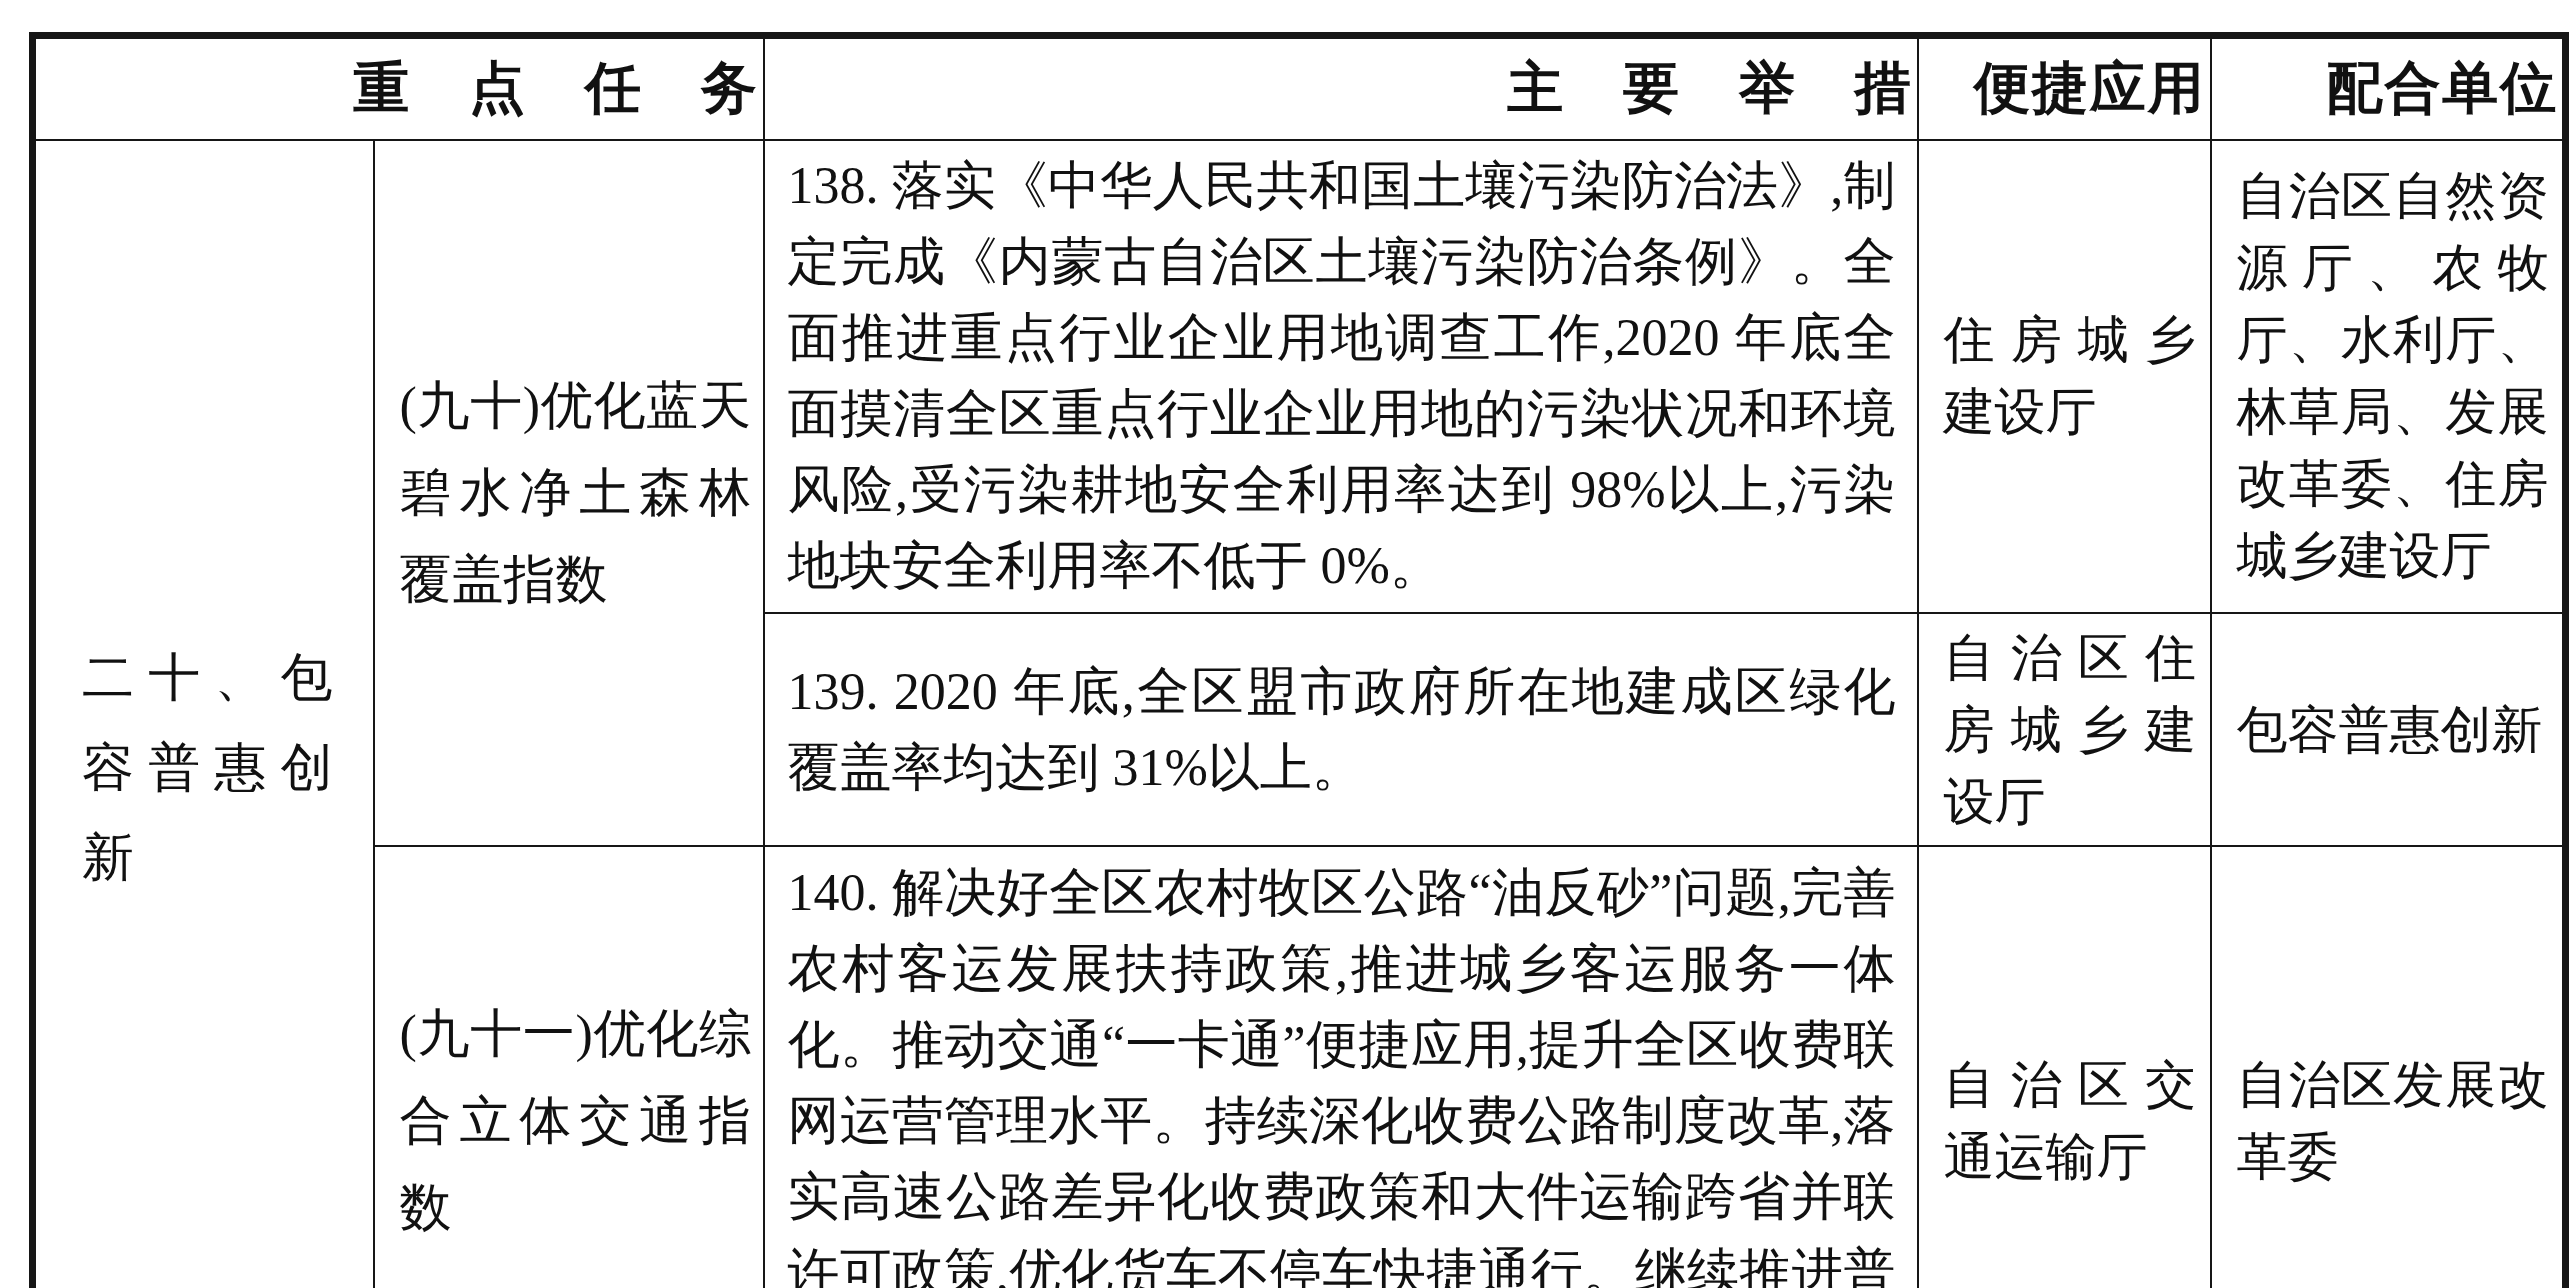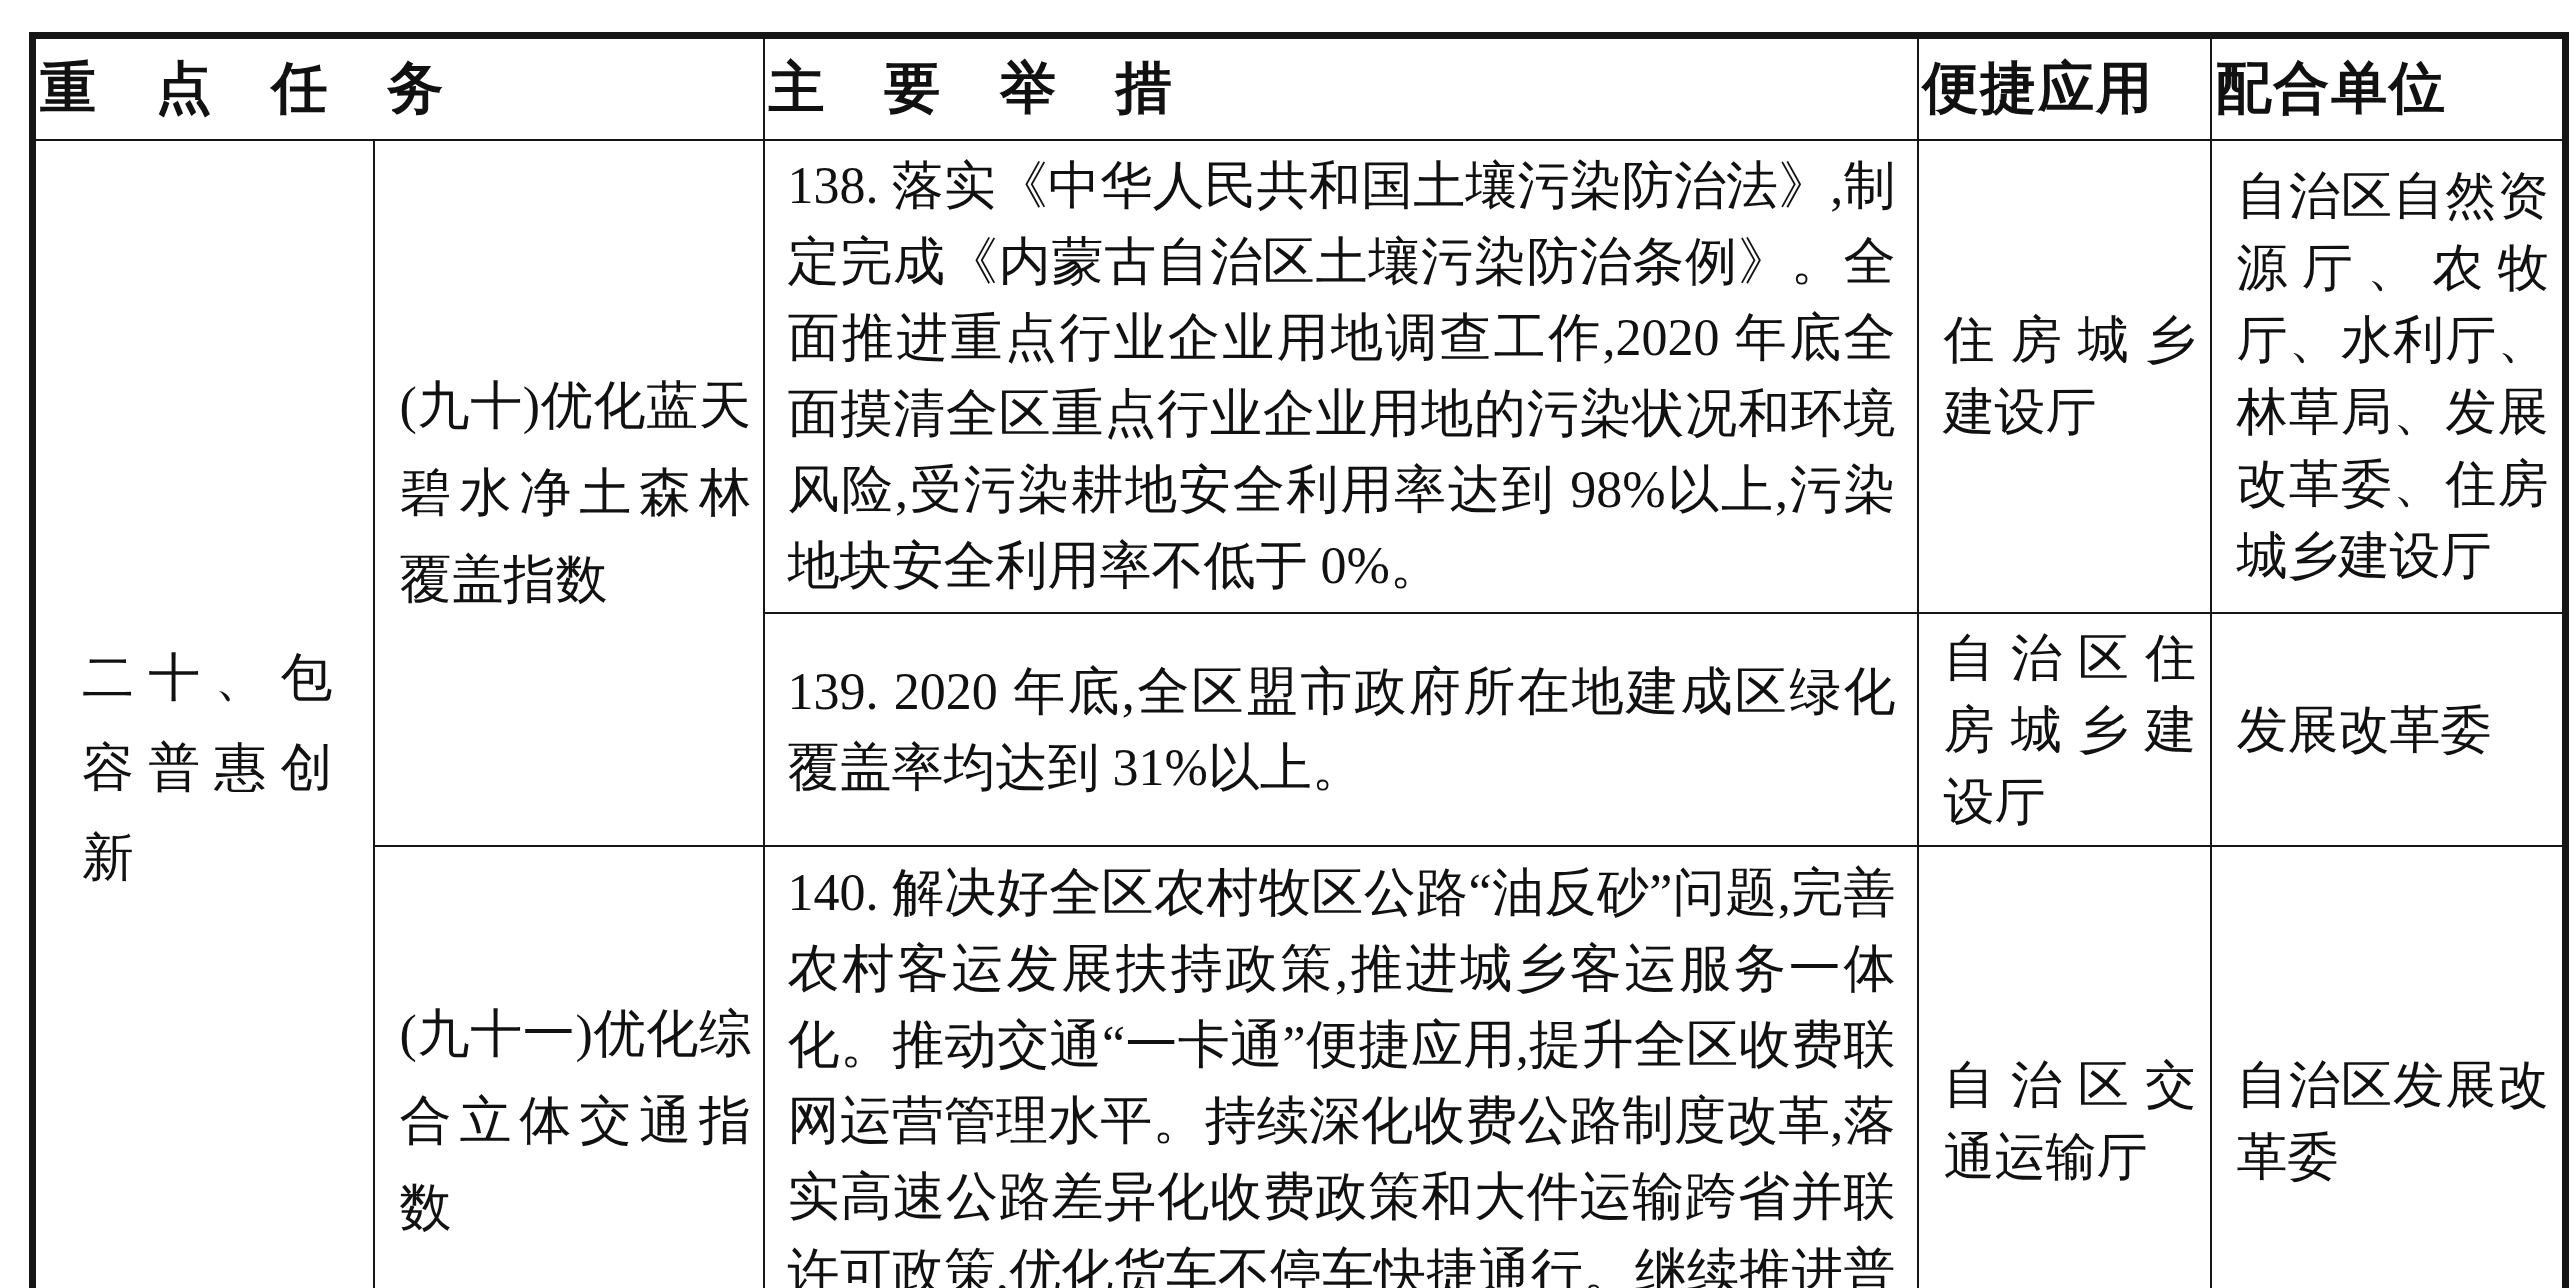--- a/index.html
+++ b/index.html
@@ -29,21 +29,21 @@
     background: #ffffff;
   }
   th, td {
     border: 2.9px solid #161616;
     vertical-align: middle;
     overflow: hidden;
   }
   th {
     font-size: 56px;
     font-weight: bold;
-    text-align: left;
+    text-align: right;
     letter-spacing: 1.9px;
     padding: 0 3.9px;
   }
   tr.r-head   { height: 104px; }
   tr.r-row138 { height: 448px; }
   tr.r-row139 { height: 181px; }
   tr.r-row140 { height: 479px; }
 
   td.cell-task {
     font-size: 52px;
@@ -97,21 +97,21 @@
       <tr class="r-row138">
         <td rowspan="3" class="cell-task">二十、包容普惠创新</td>
         <td rowspan="2" class="cell-subtask">(九十)优化蓝天碧水净土森林覆盖指数</td>
         <td class="cell-measure">138. 落实《中华人民共和国土壤污染防治法》,制定完成《内蒙古自治区土壤污染防治条例》。全面推进重点行业企业用地调查工作,2020 年底全面摸清全区重点行业企业用地的污染状况和环境风险,受污染耕地安全利用率达到 98%以上,污染地块安全利用率不低于 0%。</td>
         <td class="cell-unit">住房城乡建设厅</td>
         <td class="cell-unit">自治区自然资源厅、农牧厅、水利厅、林草局、发展改革委、住房城乡建设厅</td>
       </tr>
       <tr class="r-row139">
         <td class="cell-measure">139. 2020 年底,全区盟市政府所在地建成区绿化覆盖率均达到 31%以上。</td>
         <td class="cell-unit">自治区住房城乡建设厅</td>
-        <td class="cell-unit">发展改革委</td>
+        <td class="cell-unit">包容普惠创新</td>
       </tr>
       <tr class="r-row140">
         <td class="cell-subtask">(九十一)优化综合立体交通指数</td>
         <td class="cell-measure">140. 解决好全区农村牧区公路“油反砂”问题,完善农村客运发展扶持政策,推进城乡客运服务一体化。推动交通“一卡通”便捷应用,提升全区收费联网运营管理水平。持续深化收费公路制度改革,落实高速公路差异化收费政策和大件运输跨省并联许可政策,优化货车不停车快捷通行。继续推进普通货运车辆“三检合一”。</td>
         <td class="cell-unit">自治区交通运输厅</td>
         <td class="cell-unit">自治区发展改革委</td>
       </tr>
     </tbody>
   </table>
 </div>

